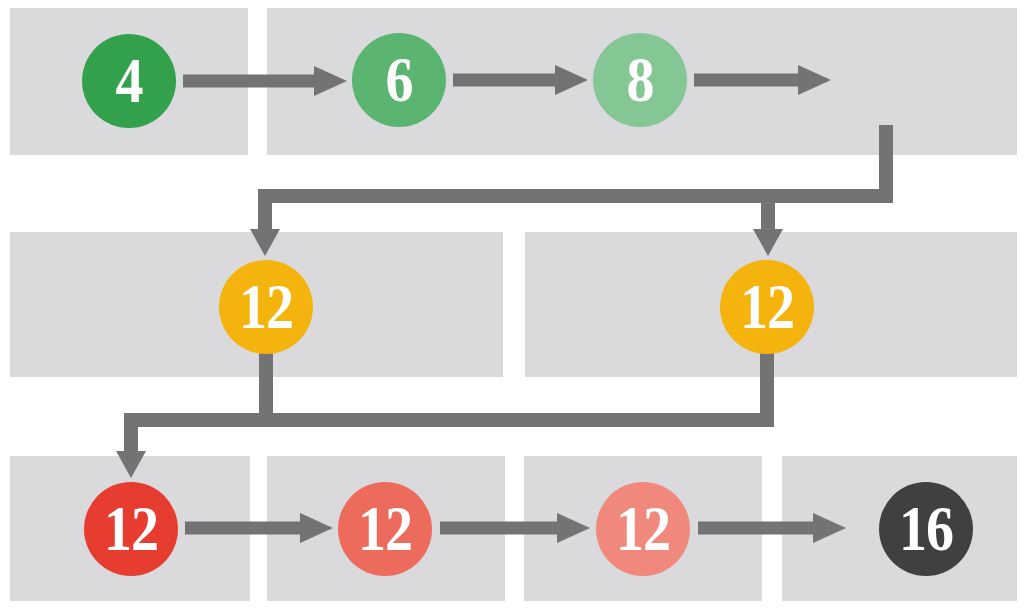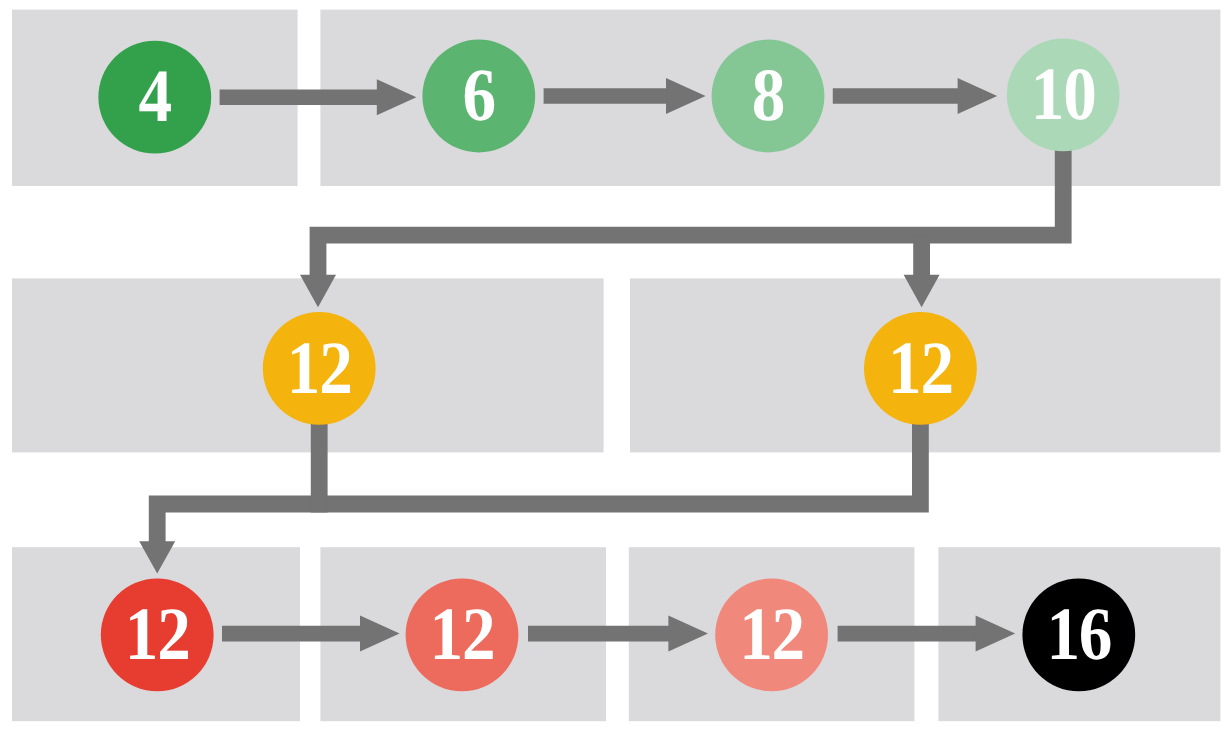--- a/index.html
+++ b/index.html
@@ -112,35 +112,32 @@
 
   <div class="node" style="left: 82px; top: 34px; background: rgb(51, 160, 76);">
     <span class="node-label">4</span>
   </div>
   <div class="node" style="left: 352px; top: 33px; background: rgb(91, 181, 113);">
     <span class="node-label">6</span>
   </div>
   <div class="node" style="left: 593px; top: 33px; background: rgb(132, 199, 149);">
     <span class="node-label">8</span>
   </div>
-  <div class="node" style="left: 839px; top: 32px; background: rgb(171, 217, 183);">
-    <span class="node-label">10</span>
-  </div>
   <div class="node" style="left: 219px; top: 260px; background: rgb(244, 180, 13);">
     <span class="node-label">12</span>
   </div>
   <div class="node" style="left: 720px; top: 260px; background: rgb(244, 180, 13);">
     <span class="node-label">12</span>
   </div>
   <div class="node" style="left: 84px; top: 482px; background: rgb(230, 61, 48);">
     <span class="node-label">12</span>
   </div>
   <div class="node" style="left: 338px; top: 482px; background: rgb(237, 107, 93);">
     <span class="node-label">12</span>
   </div>
   <div class="node" style="left: 596px; top: 482px; background: rgb(240, 137, 123);">
     <span class="node-label">12</span>
   </div>
-  <div class="node" style="left: 852px; top: 482px; background: #000000;">
+  <div class="node" style="left: 879px; top: 482px; background: #404040;">
     <span class="node-label">16</span>
   </div>
 
 </div>
 
 </body></html>

